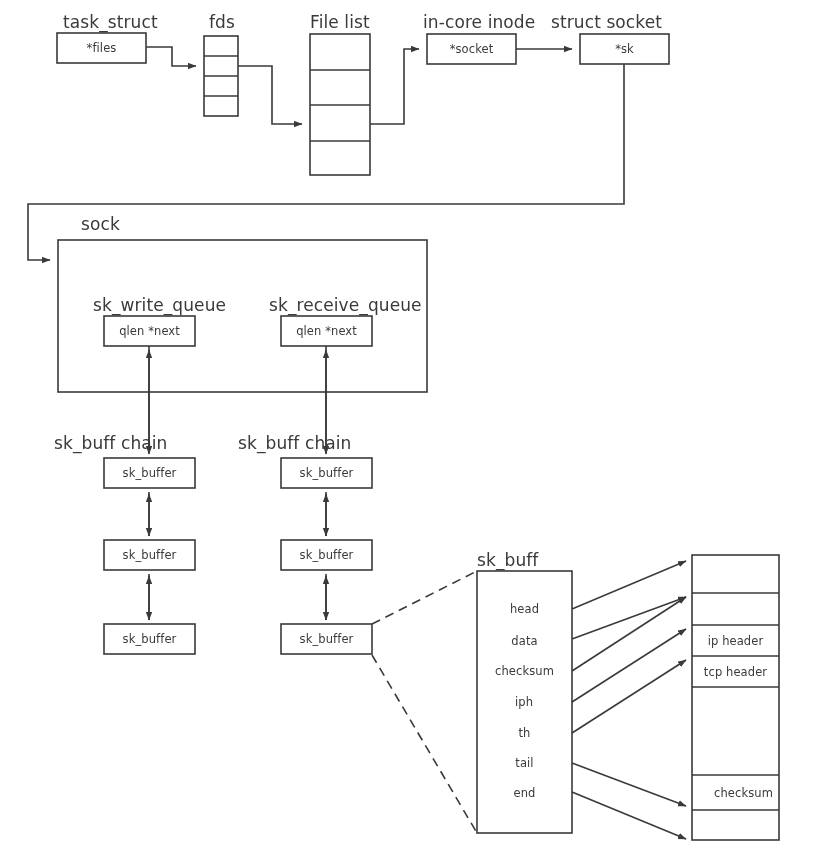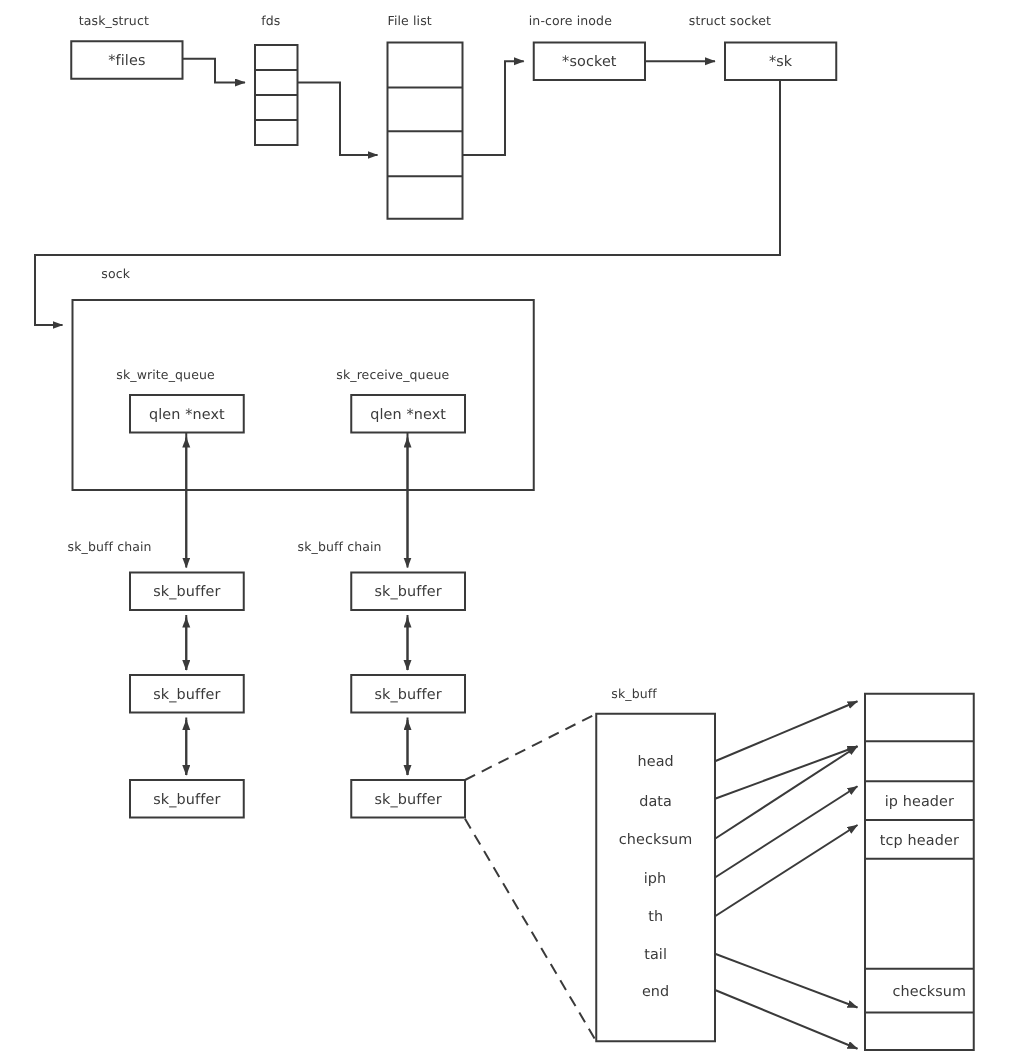--- a/index.html
+++ b/index.html
@@ -17,21 +17,21 @@
   }
   #svg-layer {
     position: absolute;
     left: 0;
     top: 0;
     width: 815px;
     height: 850px;
   }
   .lbl {
     position: absolute;
-    font-size: 10px;
+    font-size: 17px;
     color: #3a3a3a;
     white-space: nowrap;
     letter-spacing: 0.1px;
   }
   .boxtext {
     position: absolute;
     font-size: 11.5px;
     color: #3a3a3a;
     white-space: nowrap;
     text-align: center;
@@ -161,21 +161,21 @@
   <div class="lbl" style="left:238px; top:433px;">sk_buff chain</div>
 
   <div class="boxtext ctr" style="left:104px; top:458px; width:91px; height:30px;">sk_buffer</div>
   <div class="boxtext ctr" style="left:104px; top:540px; width:91px; height:30px;">sk_buffer</div>
   <div class="boxtext ctr" style="left:104px; top:624px; width:91px; height:30px;">sk_buffer</div>
 
   <div class="boxtext ctr" style="left:281px; top:458px; width:91px; height:30px;">sk_buffer</div>
   <div class="boxtext ctr" style="left:281px; top:540px; width:91px; height:30px;">sk_buffer</div>
   <div class="boxtext ctr" style="left:281px; top:624px; width:91px; height:30px;">sk_buffer</div>
 
-  <div class="lbl" style="left:489px; top:550px;text-align:right;">sk_buff</div>
+  <div class="lbl" style="left:477px; top:550px;text-align:right;">sk_buff</div>
   <div class="boxtext ctr" style="left:477px; top:601px; width:95px; height:16px;">head</div>
   <div class="boxtext ctr" style="left:477px; top:633px; width:95px; height:16px;">data</div>
   <div class="boxtext ctr" style="left:477px; top:663px; width:95px; height:16px;">checksum</div>
   <div class="boxtext ctr" style="left:477px; top:694px; width:94px; height:16px;">iph</div>
   <div class="boxtext ctr" style="left:477px; top:725px; width:95px; height:16px;">th</div>
   <div class="boxtext ctr" style="left:477px; top:755px; width:95px; height:16px;">tail</div>
   <div class="boxtext ctr" style="left:477px; top:785px; width:95px; height:16px;">end</div>
 
   <div class="boxtext ctr" style="left:692px; top:555px; width:87px; height:38px;"></div>
   <div class="boxtext ctr" style="left:692px; top:625px; width:87px; height:31px;border-radius:13px;">ip header</div>

